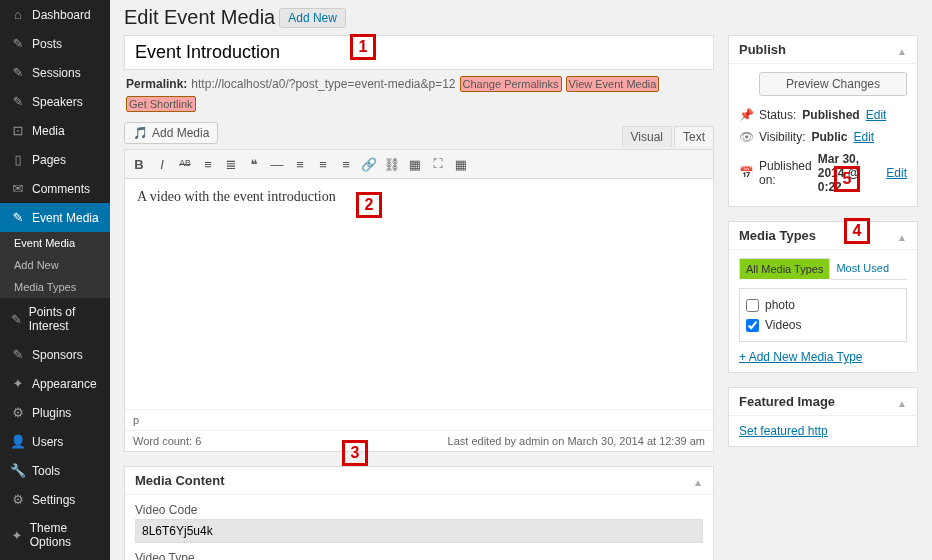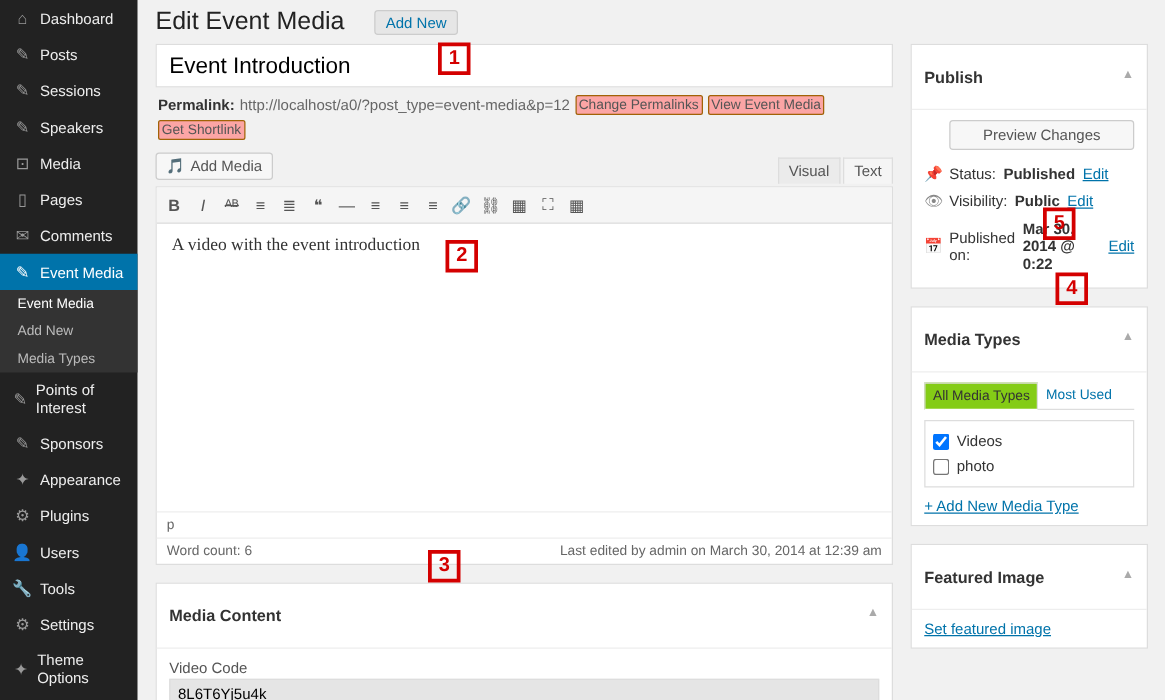--- a/index.html
+++ b/index.html
@@ -8,42 +8,42 @@
 .sidebar{width:110px;background:#222;color:#eee;flex-shrink:0}
 .sidebar .item{display:flex;align-items:center;padding:7px 10px;font-size:12px;cursor:pointer;color:#eee}
 .sidebar .item.active{background:#0073aa;color:#fff}
 .sidebar .sub{background:#333}
 .sidebar .sub .item{padding:5px 10px 5px 14px;font-size:11px;color:#bbb}
 .sidebar .sub .item.strong{color:#fff}
 .sidebar .ic{width:16px;text-align:center;margin-right:6px;color:#999;font-size:13px}
 .sidebar .item.active .ic{color:#fff}
 .main{flex:1;padding:6px 14px;overflow:auto;position:relative}
 .hdr{display:flex;align-items:center;margin-bottom:6px}
-.hdr h1{font-size:20px;font-weight:400;color:#222;margin-right:24px}
+.hdr h1{font-size:20px;font-weight:400;color:#222;margin-right:4px}
 .btn-hdr{background:#e6e6e6;border:1px solid #ccc;padding:2px 8px;font-size:12px;border-radius:3px;color:#0073aa;cursor:pointer}
 .cols{display:flex;gap:14px}
 .left{flex:1}
 .right{width:190px;flex-shrink:0}
 .title-in{width:100%;font-size:18px;padding:6px 10px;border:1px solid #ddd;background:#fff}
 .perma{font-size:12px;color:#666;padding:6px 2px;display:flex;align-items:center;gap:4px;flex-wrap:wrap}
 .perma strong{color:#333}
 .sbtn{background:#fca5a5;border:1px solid #a16207;padding:1px 2px;font-size:11px;border-radius:2px;cursor:pointer;color:#555}
 .addmedia{margin:4px 0;background:#f7f7f7;border:1px solid #ccc;padding:3px 8px;font-size:12px;border-radius:3px;cursor:pointer;color:#555;display:inline-flex;align-items:center;gap:4px}
 .ed-wrap{border:1px solid #ddd;background:#fff}
 .ed-tabs{display:flex;justify-content:flex-end;gap:2px;margin-top:-22px;margin-bottom:2px}
 .ed-tab{background:#f5f5f5;border:1px solid #ddd;border-bottom:none;padding:3px 8px;font-size:12px;cursor:pointer;color:#555}
 .ed-tab.active{background:#ebebeb}
 .toolbar{background:#f5f5f5;border-bottom:1px solid #ddd;padding:4px;display:flex;gap:3px}
 .tb{width:20px;height:20px;display:flex;align-items:center;justify-content:center;color:#555;font-size:13px;cursor:pointer}
 .ed-body{min-height:230px;padding:10px 12px;font-family:Georgia,serif;font-size:14px;color:#333}
 .ed-foot{border-top:1px solid #eee;font-size:11px;color:#666}
 .ed-foot .path{padding:4px 8px;border-bottom:1px solid #eee}
 .ed-foot .row{display:flex;justify-content:space-between;padding:4px 8px}
 .box{background:#fff;border:1px solid #ddd;margin-bottom:14px}
-.box .bh{padding:18px 10px;border-bottom:1px solid #eee;display:flex;justify-content:space-between;align-items:flex-start}
+.box .bh{padding:6px 10px;border-bottom:1px solid #eee;display:flex;justify-content:space-between;align-items:flex-end}
 .box .bh h3{font-size:13px;font-weight:700;color:#333}
 .box .bc{padding:8px 10px;font-size:12px}
 .tri{color:#aaa;font-size:10px}
 .pubrow{display:flex;align-items:center;gap:6px;padding:4px 0;font-size:12px;color:#333}
 .pubrow .pic{color:#888;width:14px;text-align:center}
 .pubrow a{color:#0073aa;text-decoration:underline;cursor:pointer}
 .pubact{display:flex;justify-content:space-between;align-items:center;padding:8px 10px;border-top:1px solid #eee;background:#f5f5f5}
 .pubact .trash{color:#a00;font-size:12px;cursor:pointer}
 .btn-pri{background:#0085ba;border:1px solid #006799;color:#fff;padding:4px 10px;font-size:12px;border-radius:3px;cursor:pointer}
 .btn-sec{background:#f7f7f7;border:1px solid #ccc;padding:4px 26px;font-size:12px;border-radius:3px;cursor:pointer;color:#555}
@@ -238,37 +238,37 @@
               <h3>Media Types</h3>
               <span class="tri">▲</span>
             </div>
           <div class="bc">
             <div class="mtabs">
               <div class="mtab active">All Media Types</div>
               <div class="mtab">Most Used</div>
             </div>
             <div style="border:1px solid #ddd;padding:6px" id="mtlist">
                 <label class="chk">
+                  <input type="checkbox" style="">
+                  <span>photo</span>
+                </label>
+                <label class="chk">
                   <input type="checkbox" checked="" style="">
                   <span>Videos</span>
                 </label>
-                <label class="chk">
-                  <input type="checkbox" style="">
-                  <span>photo</span>
-                </label>
               </div>
             <span class="addnew">+ Add New Media Type</span>
           </div>
         </div>
         <div class="box">
           <div class="bh">
               <h3>Featured Image</h3>
               <span class="tri">▲</span>
             </div>
-          <div class="bc"><span class="lnk">Set featured image</span></div>
+          <div class="bc"><span class="lnk">Set featured http</span></div>
         </div>
       </div>
     </div>
     <div class="callout" style="top:34px;left:240px">1</div>
     <div class="callout" style="top:192px;left:246px">2</div>
     <div class="callout" style="top:440px;left:232px">3</div>
     <div class="callout" style="top:218px;left:734px">4</div>
     <div class="callout" style="top:166px;left:724px">5</div>
   </div>
 </div>

